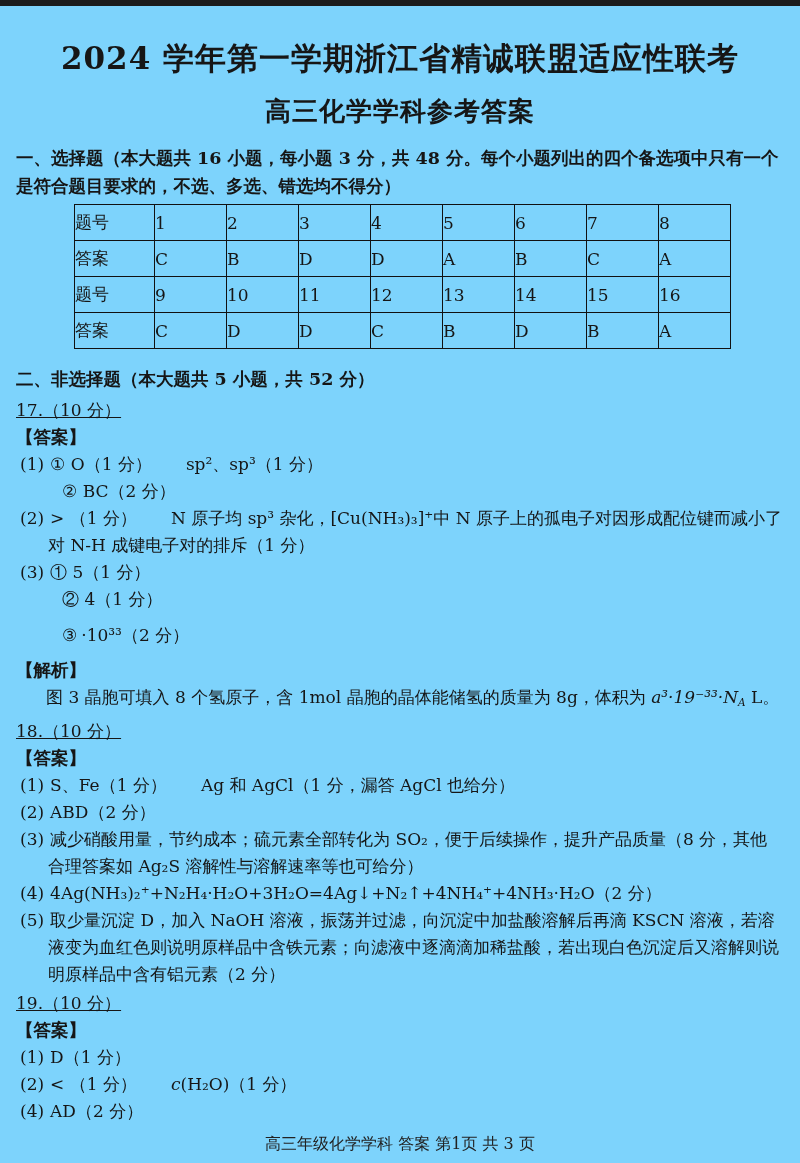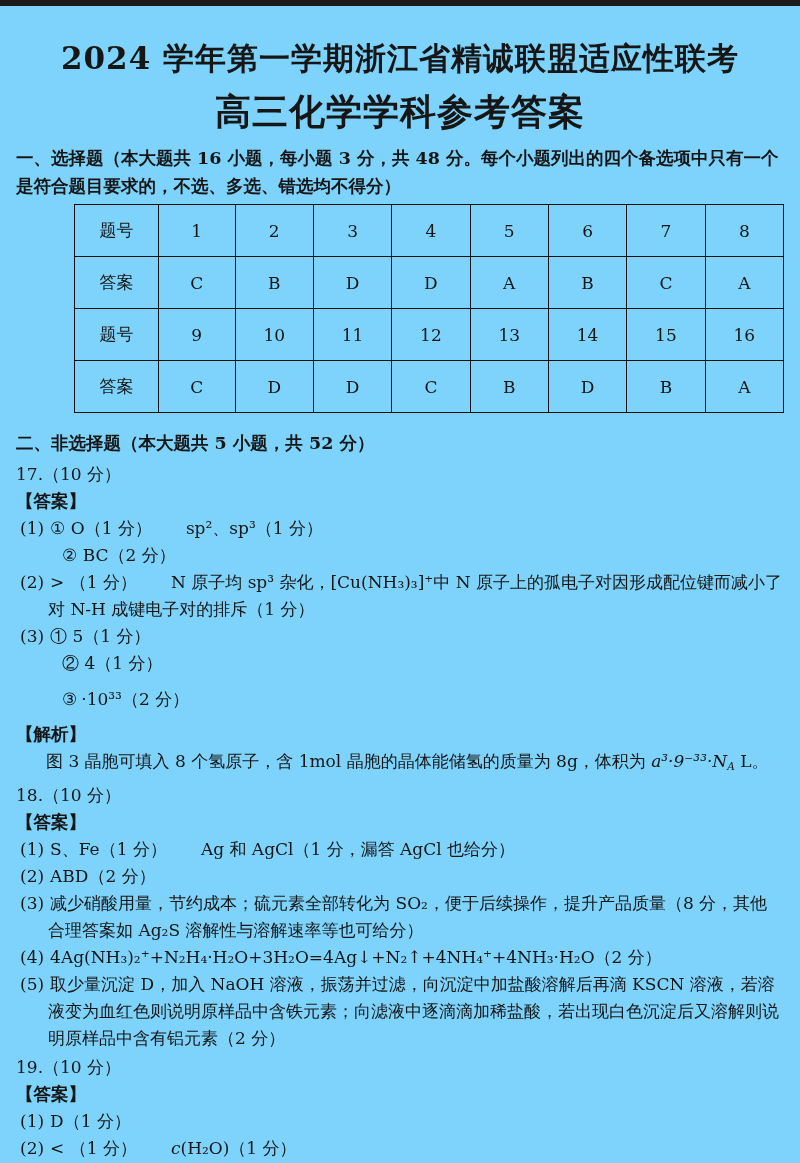--- a/index.html
+++ b/index.html
@@ -12,40 +12,40 @@
     overflow:hidden;
     box-sizing:border-box;
   }
   .top-strip{position:absolute;top:0;left:0;width:800px;height:6px;background:#1c1c1c;}
   .content{padding:38px 16px 0 16px;}
   .title{
     font-size:31px;font-weight:bold;text-align:center;
     margin:0 0 16px 0;line-height:40px;letter-spacing:1px;
   }
   .subtitle{
-    font-size:36px;font-weight:bold;text-align:center;
+    font-size:26px;font-weight:bold;text-align:center;
     margin:0 0 16px 0;line-height:34px;letter-spacing:1px;
   }
   .sec-heading{
     font-size:17.5px;font-weight:bold;line-height:28px;margin:0 0 4px 0;
   }
   table.ans{
     border-collapse:collapse;margin:4px 0 8px 58px;
     table-layout:fixed;
   }
   table.ans td{
     border:1.5px solid #111;
     width:71px;height:35px;
-    text-align:center;vertical-align:middle;
-    font-size:17px;padding:8px;margin-left:11px;
+    text-align:left;vertical-align:middle;
+    font-size:17px;padding:0;margin-left:11px;
   }
   table.ans td.rowlabel{width:79px;}
   .sec2-heading{margin-top:16px;}
   .line{font-size:17px;line-height:27px;margin:0;white-space:pre-wrap;}
-  .qnum{margin-top:2px;}
+  .qnum{margin-top:2px;text-decoration:underline;}
   .ans-label{font-weight:bold;font-size:17.5px;}
   .item{padding-left:32px;text-indent:-28px;}
   .sub{padding-left:46px;}
   .marker{margin-right:6px;}
   .frac-line{height:44px;display:flex;align-items:center;}
   .frac-line .marker{margin-right:4px;}
   .frac{
     display:inline-block;text-align:center;vertical-align:middle;
     margin:0 3px;line-height:normal;
   }
@@ -128,31 +128,32 @@
     <div class="line sub"><span>② BC（2 分）</span></div>
     <div class="line item"><span class="marker">(2)</span><span>&gt; （1 分）　　N 原子均 sp³ 杂化，[Cu(NH₃)₃]⁺中 N 原子上的孤电子对因形成配位键而减小了对 N-H 成键电子对的排斥（1 分）</span></div>
     <div class="line item"><span class="marker">(3)</span><span>① 5（1 分）</span></div>
     <div class="line sub"><span>② 4（1 分）</span></div>
     <div class="line sub frac-line">
       <span class="marker">③</span>
       <span>·10³³</span>
       <span>（2 分）</span>
     </div>
     <div class="line ans-label">【解析】</div>
-    <div class="line analysis"><span>图 3 晶胞可填入 8 个氢原子，含 1mol 晶胞的晶体能储氢的质量为 8g，体积为 </span><span class="mvar">a³·9⁻³³·N</span><span class="msub">A</span><span> L。</span></div>
+    <div class="line analysis"><span>图 3 晶胞可填入 8 个氢原子，含 1mol 晶胞的晶体能储氢的质量为 8g，体积为 </span><span class="mvar">a³·19⁻³³·N</span><span class="msub">A</span><span> L。</span></div>
 
     <div class="line qnum">18.（10 分）</div>
     <div class="line ans-label">【答案】</div>
     <div class="line item"><span class="marker">(1)</span><span>S、Fe（1 分）　　Ag 和 AgCl（1 分，漏答 AgCl 也给分）</span></div>
     <div class="line item"><span class="marker">(2)</span><span>ABD（2 分）</span></div>
     <div class="line item"><span class="marker">(3)</span><span>减少硝酸用量，节约成本；硫元素全部转化为 SO₂，便于后续操作，提升产品质量（8 分，其他合理答案如 Ag₂S 溶解性与溶解速率等也可给分）</span></div>
     <div class="line item"><span class="marker">(4)</span><span>4Ag(NH₃)₂⁺+N₂H₄·H₂O+3H₂O=4Ag↓+N₂↑+4NH₄⁺+4NH₃·H₂O（2 分）</span></div>
     <div class="line item"><span class="marker">(5)</span><span>取少量沉淀 D，加入 NaOH 溶液，振荡并过滤，向沉淀中加盐酸溶解后再滴 KSCN 溶液，若溶液变为血红色则说明原样品中含铁元素；向滤液中逐滴滴加稀盐酸，若出现白色沉淀后又溶解则说明原样品中含有铝元素（2 分）</span></div>
 
     <div class="line qnum">19.（10 分）</div>
     <div class="line ans-label">【答案】</div>
     <div class="line item"><span class="marker">(1)</span><span>D（1 分）</span></div>
     <div class="line item"><span class="marker">(2)</span><span><span>&lt; （1 分）　　</span><span class="mvar">c</span><span>(H₂O)（1 分）</span></span></div>
     <div class="line item"><span class="marker">(4)</span><span>AD（2 分）</span></div>
 
   </div>
 
+  <div class="footer">高三年级化学学科 答案 第1页 共 3 页</div>
 </div>
 
 </body></html>

